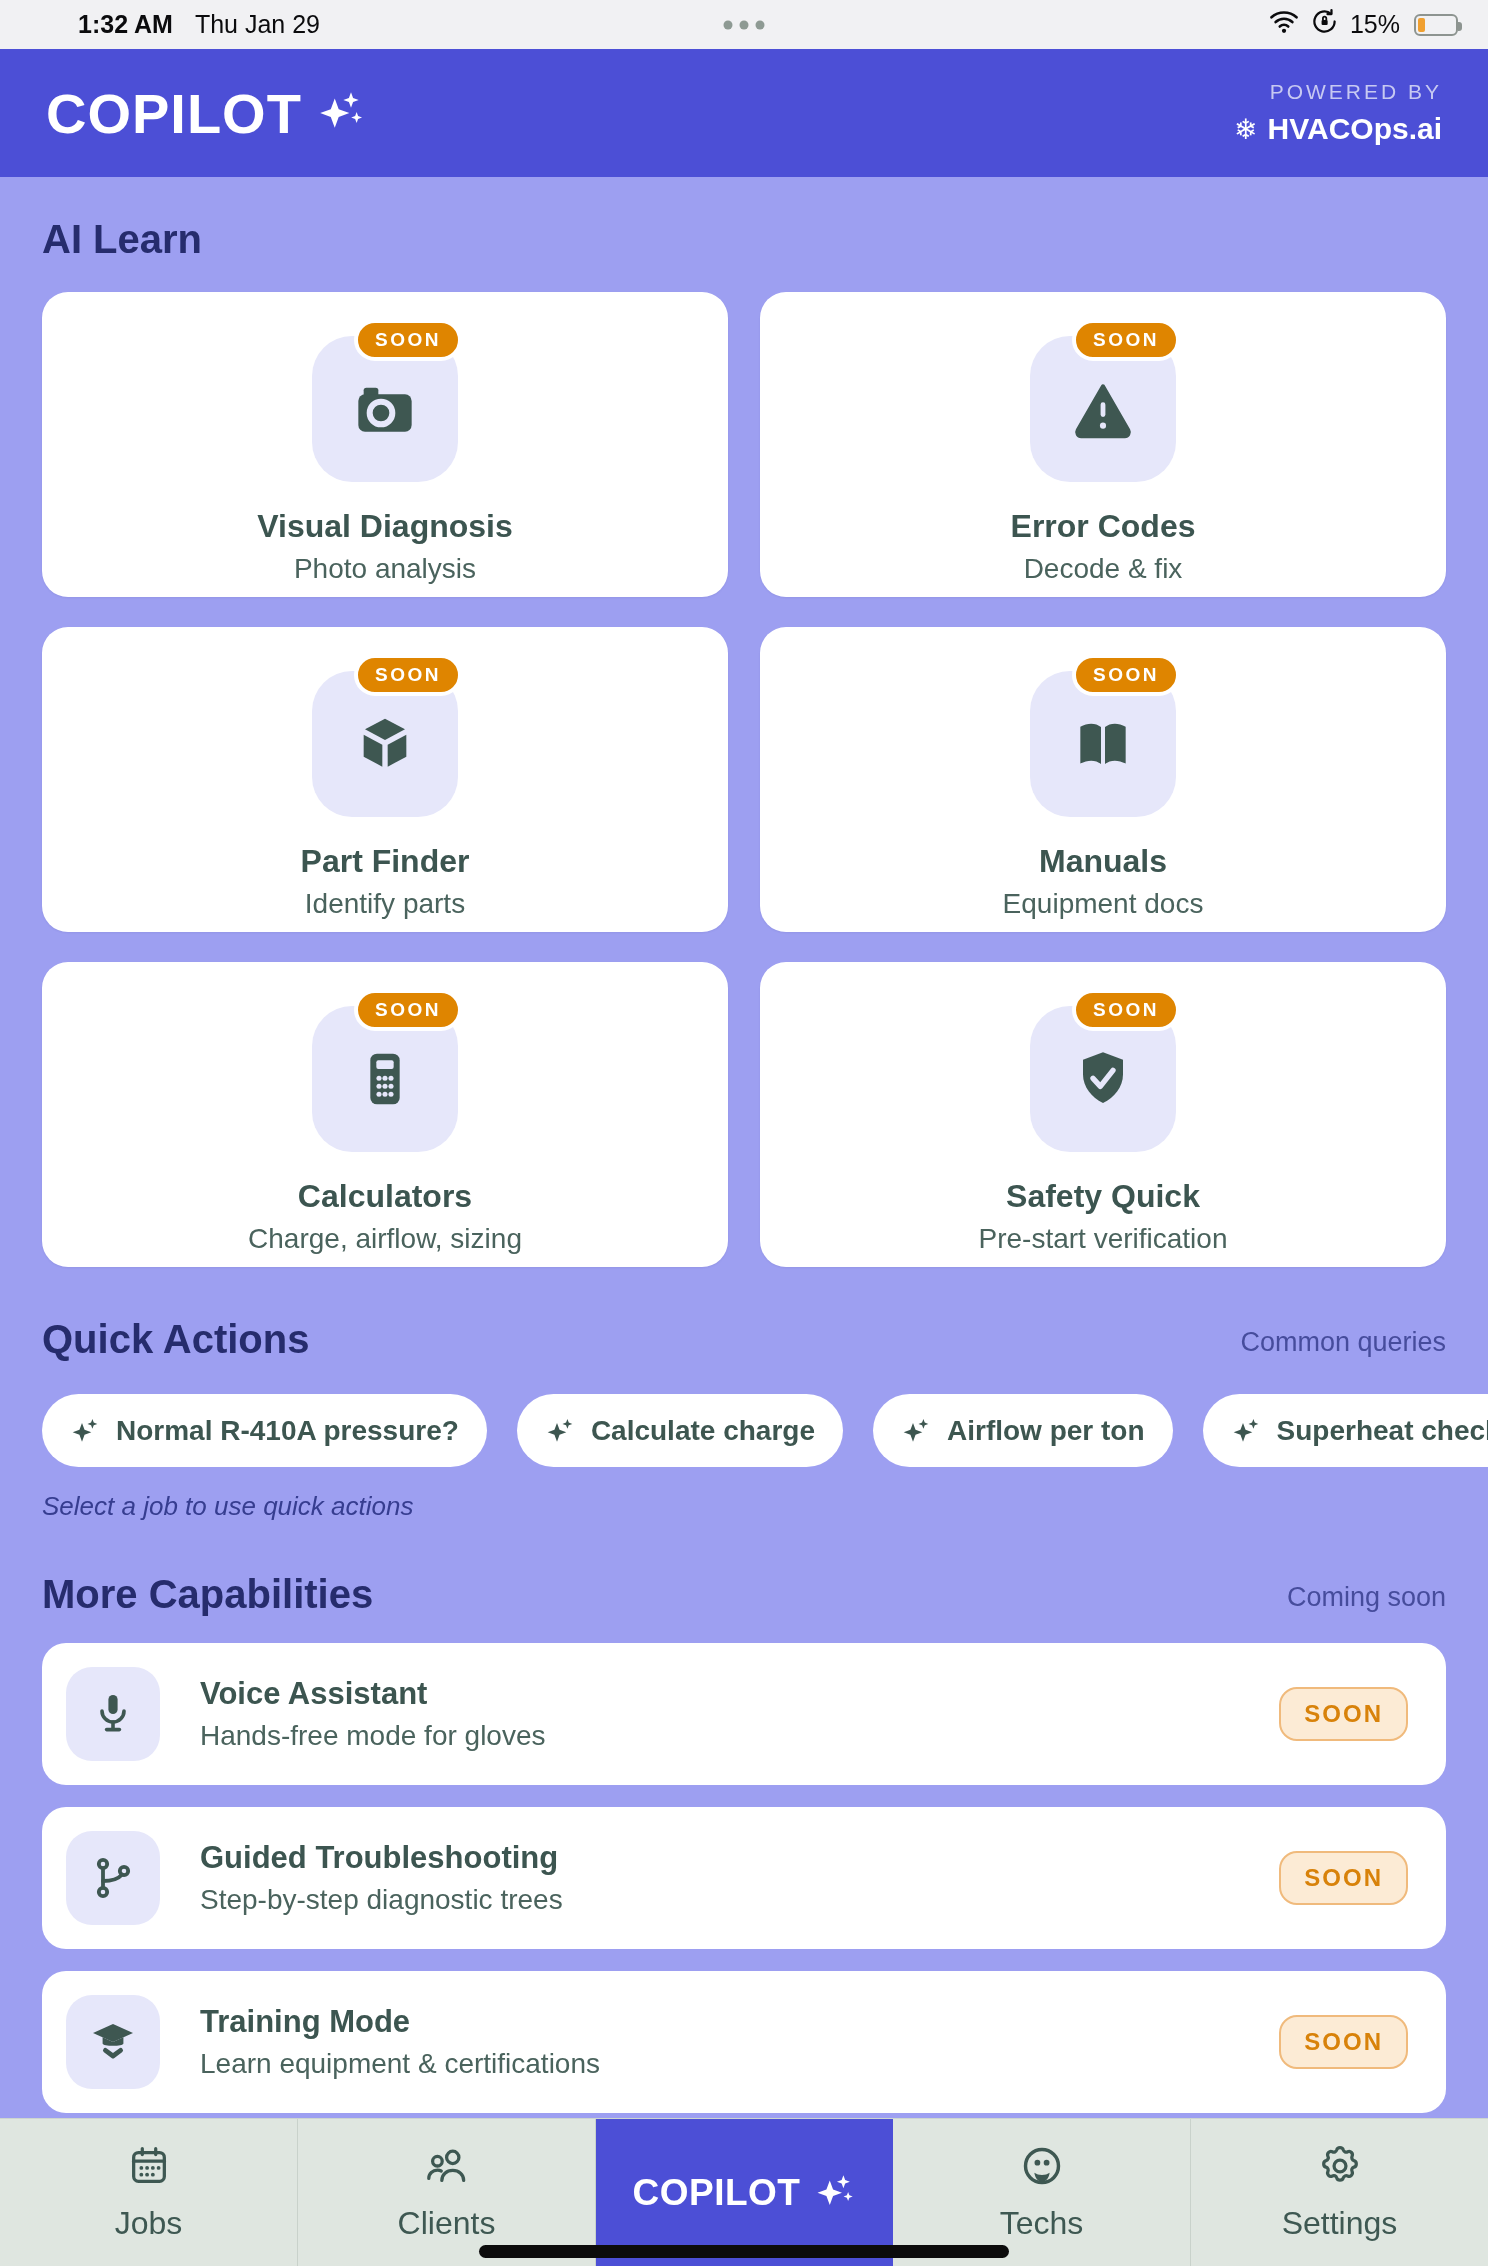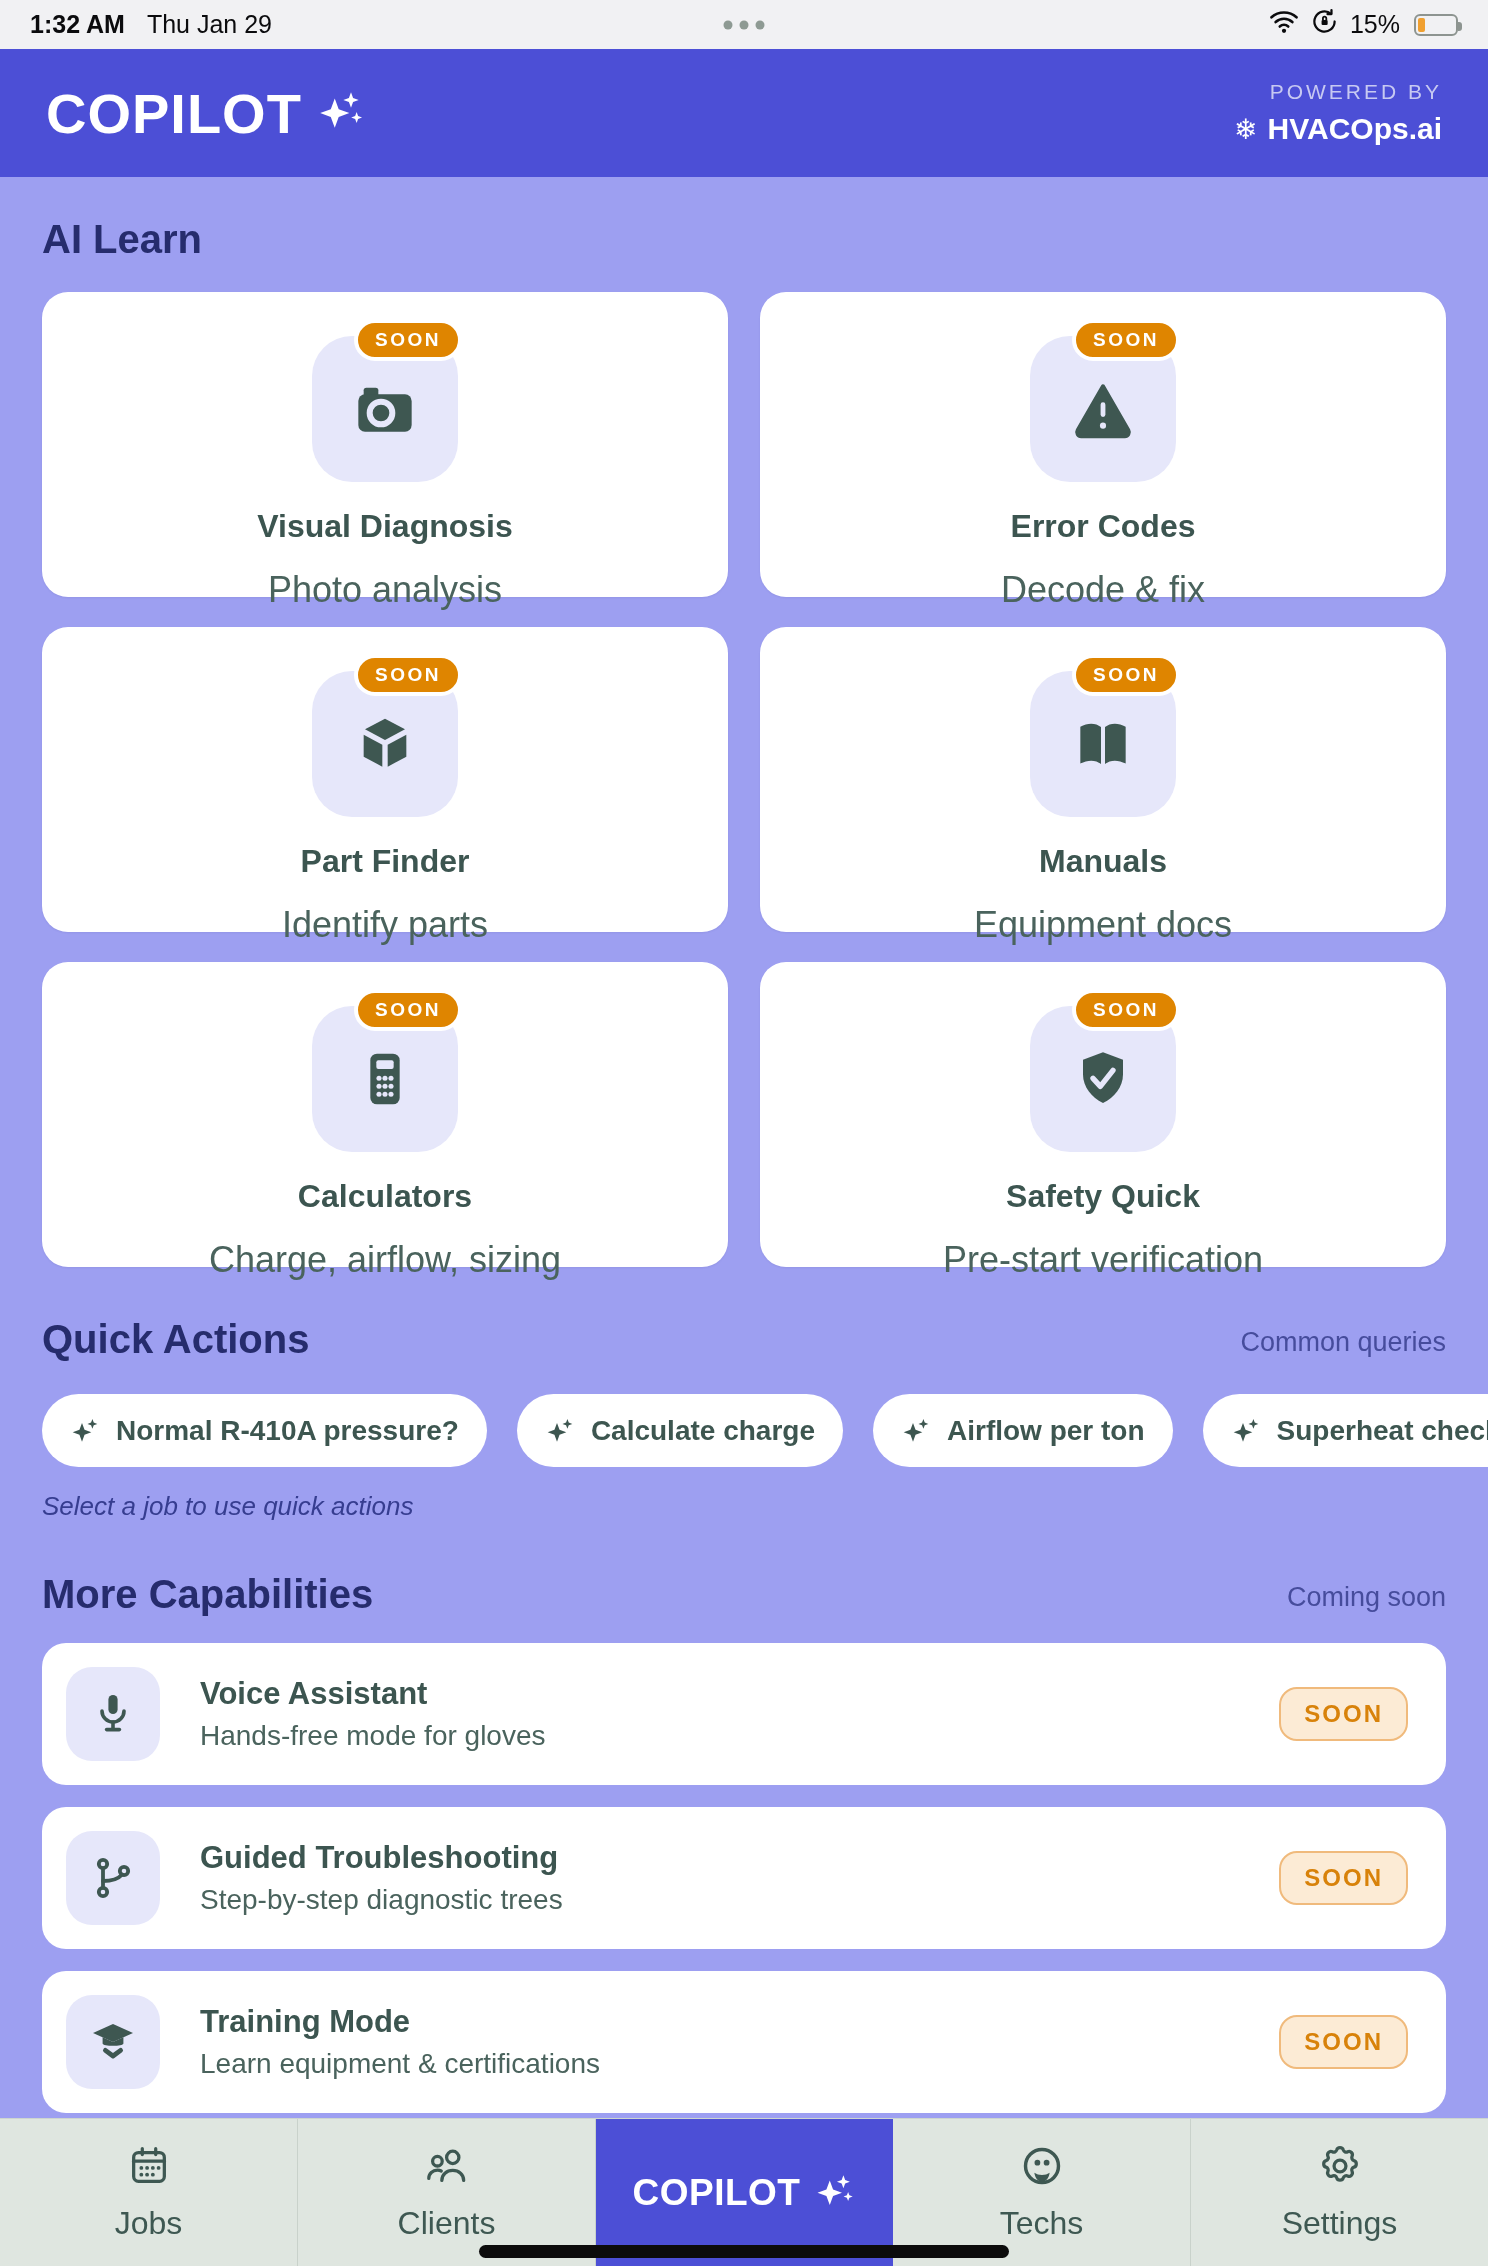--- a/index.html
+++ b/index.html
@@ -9,21 +9,21 @@
     background:#9D9FF1;
     position:relative;
     overflow:hidden;
     color:#262C6D;
   }
   
   .status-bar{
     height:49px; background:#F1F1F3; display:flex; align-items:center;
     justify-content:space-between; padding:0 30px; position:relative; color:#0b0b0d;
   }
-  .sb-left{ display:flex; gap:22px; align-items:center; font-size:25px; }
+  .sb-left{ display:flex; gap:22px; align-items:center; font-size:25px;margin-left:48px; }
   .sb-time{ font-weight:700; }
   .sb-date{ font-weight:400; }
   .sb-dots{ position:absolute; left:50%; top:50%; transform:translate(-50%,-50%); display:flex; gap:7px;}
   .sb-dots i{ width:9px; height:9px; border-radius:50%; background:#8E9A93; display:block;}
   .sb-right{ display:flex; align-items:center; gap:12px; font-size:25px; font-weight:500;}
   .battery{ position:relative; width:44px; height:22px; border:2px solid #8d9490; border-radius:6px; margin-left:2px;}
   .battery .fill{ position:absolute; left:2px; top:2px; bottom:2px; width:7px; background:#F0A030; border-radius:2px;}
   .battery .nub{ position:absolute; right:-6px; top:6px; width:4px; height:9px; background:#8d9490; border-radius:0 3px 3px 0;}
   
   .app-header{ height:128px; background:#4C4FD6; display:flex; align-items:center;
@@ -43,21 +43,21 @@
   .grid{ margin-top:30px; display:grid; grid-template-columns:1fr 1fr; gap:30px 32px; }
   .tool-card{ background:#fff; border-radius:26px; height:305px; display:flex; flex-direction:column;
     align-items:center; padding-top:44px; box-shadow:0 1px 2px rgba(40,40,120,.08); }
   .tile-wrap{ position:relative; }
   .tile{ width:146px; height:146px; background:#E6E7FA; border-radius:40px; display:flex; align-items:center; justify-content:center; }
   .tile svg{ width:64px; height:64px; }
   .soon-badge{ position:absolute; top:-17px; right:-4px; background:#DF8500; color:#fff;
     font-size:19px; font-weight:800; letter-spacing:2.5px; padding:6px 17px; border-radius:22px;
     border:4px solid #fff; }
   .tool-title{ margin-top:26px; font-size:32px; font-weight:700; color:#3C5550; }
-  .tool-sub{ margin-top:24px; font-size:36px; color:#4A635D; }
+  .tool-sub{ margin-top:8px; font-size:28px; color:#4A635D; }
   
   .mt-quick{ margin-top:50px; }
   .pill-row{ margin-top:32px; margin-right:-42px; display:flex; gap:30px; white-space:nowrap; overflow:hidden; }
   .pill{ background:#fff; border-radius:37px; height:73px; display:flex; align-items:center;
     gap:14px; padding:0 28px; font-size:28px; font-weight:600; color:#3D5650; flex:0 0 auto; }
   .pill svg{ width:32px; height:32px; flex:0 0 auto;}
   .qa-note{ margin-top:24px; font-size:26px; font-style:italic; color:#363D90; }
   
   .mt-more{ margin-top:50px; }
   .cap-list{ margin-top:26px; display:flex; flex-direction:column; gap:22px; }

